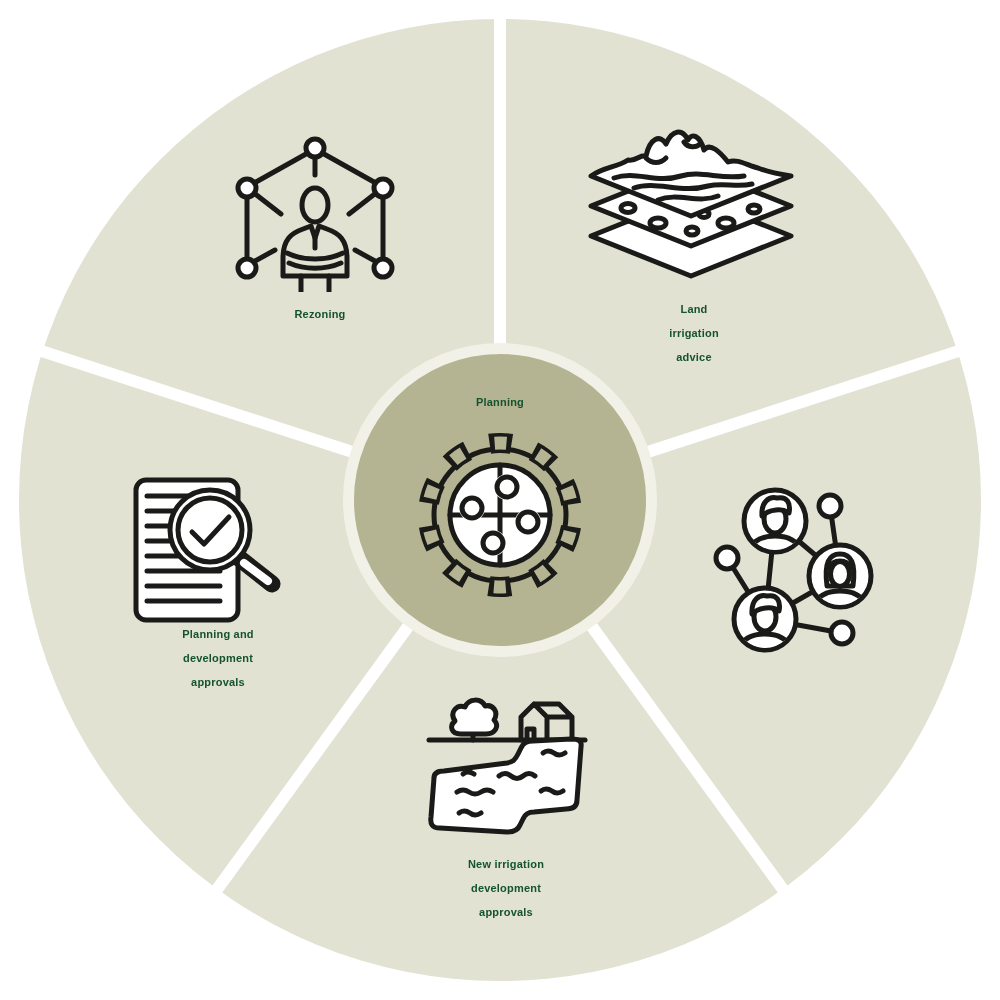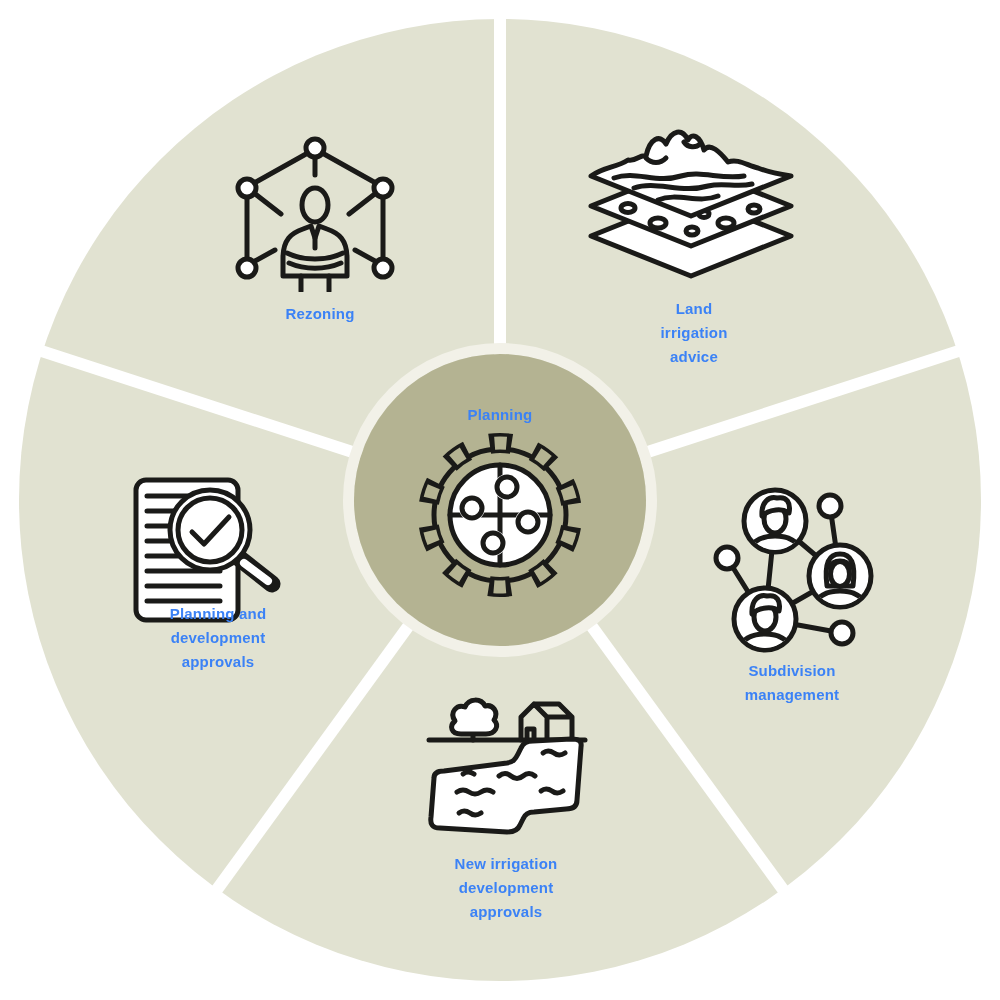--- a/index.html
+++ b/index.html
@@ -4,22 +4,22 @@
 <style>
   html,body{margin:0;padding:0;background:#ffffff;}
   .canvas{position:relative;width:1000px;height:1000px;background:#ffffff;overflow:hidden;
           font-family:"Liberation Sans",sans-serif;}
   .wheel{position:absolute;left:0;top:0;width:1000px;height:1000px;}
   .ic{position:absolute;}
   .ic .s{fill:none;stroke:var(--ink);stroke-width:5;stroke-linecap:round;stroke-linejoin:round;}
   .ic .sf{fill:#ffffff;stroke:var(--ink);stroke-width:5;stroke-linecap:round;stroke-linejoin:round;}
   .ic .e{fill:#ffffff;stroke:none;}
   .label{position:absolute;transform:translateX(-50%);text-align:center;
-         font-weight:700;font-size:15px;line-height:24px;letter-spacing:.2px;
-         color:#3b82f6;white-space:pre-line;}
+         font-weight:700;font-size:11px;line-height:24px;letter-spacing:.2px;
+         color:#14532d;white-space:pre-line;}
   :root{--ink:#1a1a18;}
 </style>
 </head>
 <body>
 
 <div class="canvas">
 
   <svg class="wheel" viewBox="0 0 1000 1000">
     <circle cx="500" cy="500" r="481" fill="#e1e2d1"></circle>
     <g stroke-width="12">
@@ -165,26 +165,24 @@
     <path class="s" stroke-width="4.5" d="M15,20 H88 M15,35 H88 M15,50 H88 M15,65 H88 M15,80 H88 M15,95 H88 M15,110 H88 M15,125 H88"></path>
     <g>
       <line x1="107" y1="82" x2="140" y2="108" stroke="#1a1a18" stroke-width="17" stroke-linecap="round"></line>
       <line x1="112" y1="87" x2="136" y2="105" stroke="#ffffff" stroke-width="8" stroke-linecap="round"></line>
       <circle cx="78" cy="54" r="40" class="sf" stroke-width="5.5"></circle>
       <circle cx="78" cy="54" r="32" class="s" stroke-width="4.5"></circle>
       <path class="s" stroke-width="6" d="M60,56 L72,68 L97,41"></path>
     </g>
   </svg>
 
-  <div class="label" style="left:500px;top:403px">Planning</div>
+  <div class="label" style="left:500px;top:390px">Planning</div>
   <div class="label" style="left:320px;top:302px">Rezoning</div>
   <div class="label" style="left:694px;top:297px">Land
 irrigation
 advice</div>
-  <div class="label" style="left:792px;top:659px">Subdivision
-management</div>
   <div class="label" style="left:506px;top:852px">New irrigation
 development
 approvals</div>
-  <div class="label" style="left:218px;top:602px">Planning and
+  <div class="label" style="left:218px;top:622px">Planning and
 development
 approvals</div>
 </div>
 
 </body></html>

